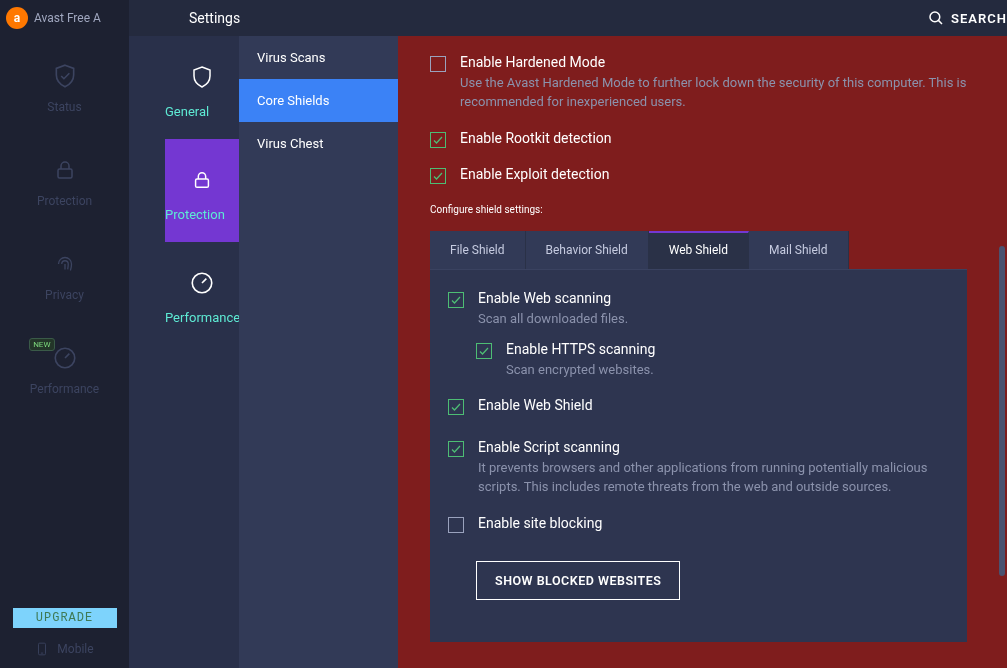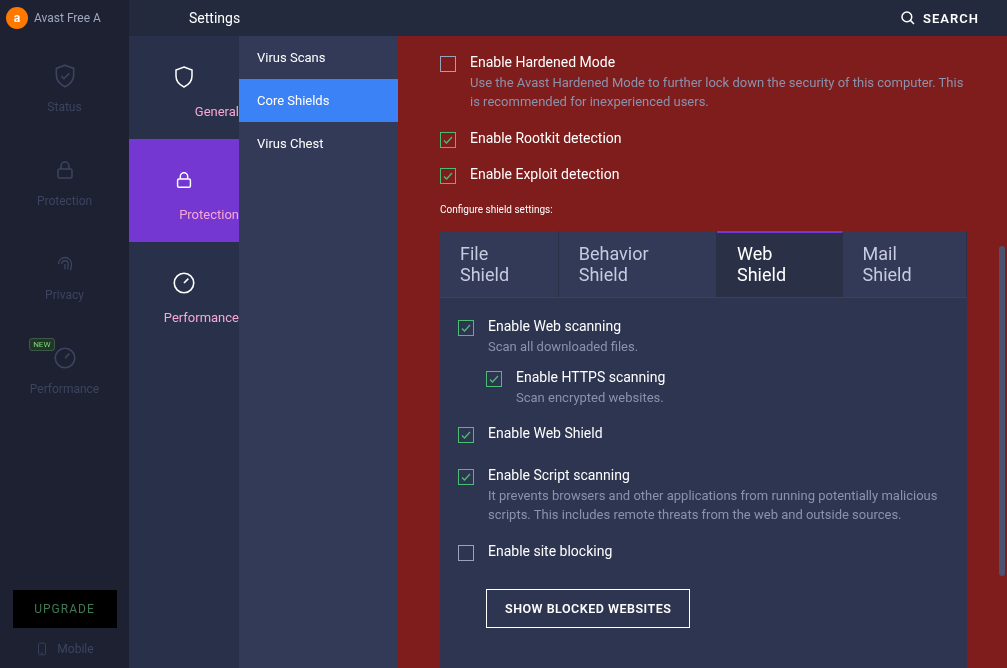--- a/index.html
+++ b/index.html
@@ -8,59 +8,59 @@
 
   
   .mainnav { width: 129px; background: #1d2131; display: flex; flex-direction: column; align-items: center; padding-top: 0; }
   .mainnav .brand { width: 100%; height: 36px; display: flex; align-items: center; padding-left: 6px; color: #a0a7bf; font-size: 12px; }
   .mainnav .brand .logo { width: 22px; height: 22px; border-radius: 50%; background: #ff7800; display: flex; align-items: center; justify-content: center; margin-right: 6px; font-size: 12px; color: #fff; font-weight: bold; }
   .mainnav .navitem { width: 100%; text-align: center; padding: 26px 0 16px; color: #3c4460; font-size: 12px; }
   .mainnav .navitem .ico { width: 28px; height: 28px; margin: 0 auto 10px; display: flex; align-items: center; justify-content: center; }
   .mainnav .navitem svg { stroke: #3c4460; }
   .mainnav .badge { position: relative; }
   .mainnav .badge::after { content: "NEW"; position: absolute; top: -6px; right: 24px; font-size: 8px; color: #7bd67b; border: 1px solid #3a5a48; padding: 1px 3px; border-radius: 3px; background: #233528; }
-  .mainnav .upgrade { margin-top: auto; margin-bottom: 12px; width: 104px; height: 38px; background: #000000; color: #3f7a55; font-size: 12px; letter-spacing: 1px; display: flex; align-items: center; justify-content: center; }
+  .mainnav .upgrade { margin-top: auto; margin-bottom: 12px; width: 104px; height: 20px; background: #7dd3fc; color: #3f7a55; font-size: 12px; letter-spacing: 1px; display: flex; align-items: center; justify-content: center; font-family: Liberation Mono, monospace; }
   .mainnav .mobile { color: #3c4460; font-size: 12px; display: flex; align-items: center; gap: 8px; margin-bottom: 10px; text-align: center; }
 
   
   .catcol { width: 110px; background: #29304a; display: flex; flex-direction: column; }
   .closebtn { width: 44px; height: 36px; background: #eb1b44; color: #fff; display: flex; align-items: center; justify-content: center; font-size: 18px; position: absolute; left: 129px; top: 0; cursor: pointer; }
-  .catitem { text-align: right; padding: 26px 0 20px; color: #f9a8d4; font-size: 13px; cursor: pointer; }
+  .catitem { text-align: left; padding: 26px 0 20px; color: #5eead4; font-size: 13px; cursor: pointer; margin-left: 36px; }
   .catitem.first { margin-top: 36px; }
   .catitem .ico { width: 30px; height: 30px; margin: 0 auto 12px; display: flex; align-items: center; justify-content: center; }
   .catitem.active { background: #7437d2; }
   .catitem svg { stroke: #fff; }
 
   
   .subcol { width: 159px; background: #323a57; padding-top: 36px; }
   .subitem { padding: 14px 18px; font-size: 13px; color: #fff; cursor: pointer; }
   .subitem.active { background: #3b82f6; }
 
   
   .content { flex: 1; background: #7f1d1d; position: relative; }
   .titlebar { position: absolute; top: 0; left: -269px; right: 0; height: 36px; background: #242a3e; display: flex; align-items: center; padding-left: 60px; color: #fff; font-size: 14px; }
-  .titlebar .search { margin-left: auto; margin-right: 28px; display: flex; align-items: center; gap: 6px; color: #fff; font-size: 13px; letter-spacing: 1px; font-weight: 600; cursor: pointer; }
+  .titlebar .search { margin-left: auto; display: flex; align-items: center; gap: 6px; color: #fff; font-size: 13px; letter-spacing: 1px; font-weight: 600; cursor: pointer; }
   .titlebar .search svg { stroke: #fff; }
 
-  .scroll { position: absolute; top: 36px; left: 0; right: 0; bottom: 0; padding: 18px 40px 20px 42px; overflow: hidden; color: #fff; }
+  .scroll { position: absolute; top: 36px; left: 0; right: 0; bottom: 0; padding: 18px 40px 20px 32px; overflow: hidden; color: #fff; }
 
   .checkrow { display: flex; align-items: flex-start; gap: 14px; margin-bottom: 4px; }
   .checkrow .box { width: 16px; height: 16px; border: 1.5px solid #9aa2bd; flex-shrink: 0; margin-top: 2px; display: flex; align-items: center; justify-content: center; cursor: pointer; }
   .checkrow .box.checked { border-color: #4dbd74; }
   .checkrow .box.checked svg { display: block; }
   .checkrow .box svg { display: none; stroke: #4dbd74; stroke-width: 2.5; }
   .checkrow .txt .lbl { font-size: 14px; color: #fff; }
   .checkrow .txt .desc { font-size: 13px; color: #8b92ac; margin-top: 4px; line-height: 1.45; }
   .block { margin-bottom: 18px; }
   .indent { margin-left: 28px; }
 
   .sectionlabel { font-size: 10px; color: #fff; margin: 20px 0 16px; }
 
   .tabs { display: flex; border-bottom: 1px solid #3a4260; }
-  .tab { padding: 12px 20px; font-size: 18px; color: #c6cbe0; background: #323a57; border-right: 1px solid #2a3147; cursor: pointer; }
+  .tab { padding: 12px 20px; font-size: 12px; color: #c6cbe0; background: #323a57; border-right: 1px solid #2a3147; cursor: pointer; }
   .tab.active { background: #2a3147; border-top: 2px solid #7437d2; padding-top: 10px; color: #fff; }
   .tabpanel { background: #2e3550; padding: 20px 18px 24px; }
 
   .btn { display: inline-block; border: 1.5px solid #fff; padding: 11px 18px; font-size: 12.5px; letter-spacing: 0.5px; color: #fff; margin-top: 24px; cursor: pointer; font-weight: 600; }
 
   .scrollbar { position: absolute; right: 2px; top: 56px; width: 6px; height: 598px; }
   .scrollbar .thumb { position: absolute; top: 190px; width: 6px; height: 330px; background: #4a5270; border-radius: 3px; }
 </style>
 </head>
 <body>

